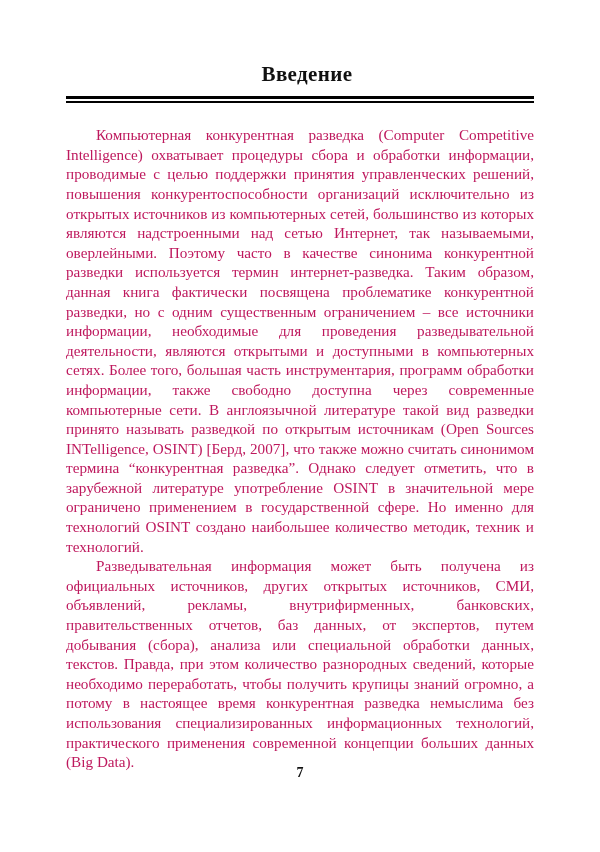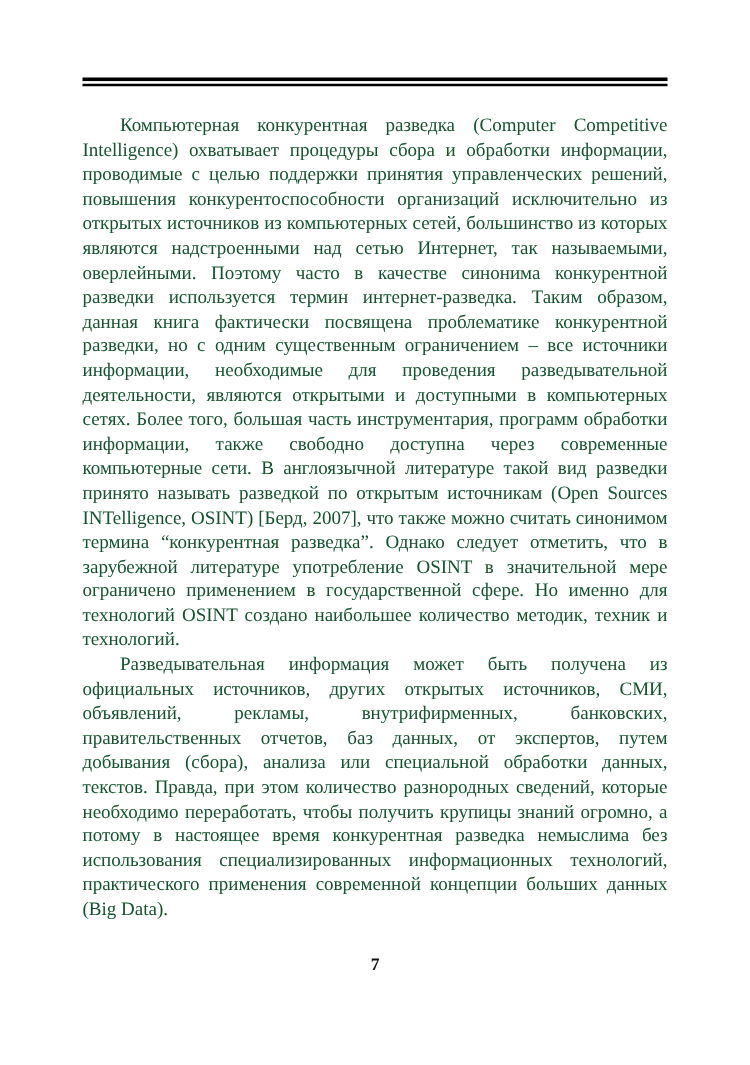--- a/index.html
+++ b/index.html
@@ -60,41 +60,42 @@
   }
 
   .body-text p {
     margin: 0;
     font-size: 15.2px;
     line-height: 19.6px;
     text-align: justify;
     text-indent: 30px;
     word-spacing: 0.1px;
     hyphens: manual;
-    color: #14532d;
+    color: #be185d;
   }
 
   .page-number {
     position: absolute;
     left: 0;
     right: 0;
     top: 765px;
     text-align: center;
     font-size: 14px;
     font-weight: bold;
     color: #111111;
   }
 </style>
 </head>
 <body>
 
 <div class="page">
 
   <div class="content-block">
 
+    <h1 class="chapter-title">Введение</h1>
 
     <div class="double-rule">
       <div class="rule-thick"></div>
       <div class="rule-gap"></div>
       <div class="rule-thin"></div>
     </div>
 
     <div class="body-text">
       <p>Компьютерная конкурентная разведка (Computer Competitive Intelligence) охватывает процедуры сбора и обработки информации, проводимые с целью поддержки принятия управленческих решений, повышения конкурентоспособности организаций исключительно из открытых источников из компьютерных сетей, большинство из которых являются надстроенными над сетью Интернет, так называемыми, оверлейными. Поэтому часто в качестве синонима конкурентной разведки используется термин интернет-разведка. Таким образом, данная книга фактически посвящена проблематике конкурентной разведки, но с одним существенным ограничением – все источники информации, необходимые для проведения разведывательной деятельности, являются открытыми и доступными в компьютерных сетях. Более того, большая часть инструментария, программ обработки информации, также свободно доступна через современные компьютерные сети. В англоязычной литературе такой вид разведки принято называть разведкой по открытым источникам (Open Sources INTelligence, OSINT) [Берд, 2007], что также можно считать синонимом термина “конкурентная разведка”. Однако следует отметить, что в зарубежной литературе употребление OSINT в значительной мере ограничено применением в государственной сфере. Но именно для технологий OSINT создано наибольшее количество методик, техник и технологий.</p>
       <p>Разведывательная информация может быть получена из официальных источников, других открытых источников, СМИ, объявлений, рекламы, внутрифирменных, банковских, правительственных отчетов, баз данных, от экспертов, путем добывания (сбора), анализа или специальной обработки данных, текстов. Правда, при этом количество разнородных сведений, которые необходимо переработать, чтобы получить крупицы знаний огромно, а потому в настоящее время конкурентная разведка немыслима без использования специализированных информационных технологий, практического применения современной концепции больших данных (Big Data).</p>

